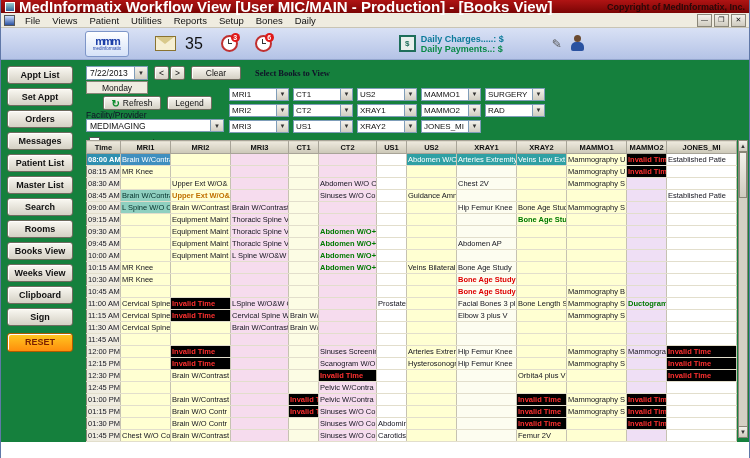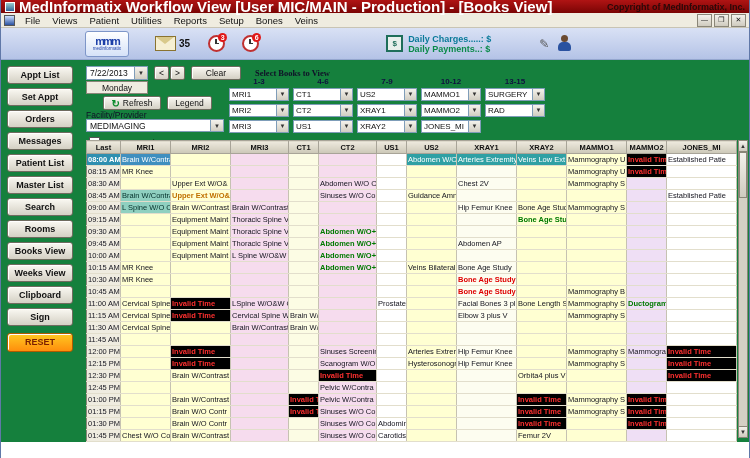--- a/index.html
+++ b/index.html
@@ -17,21 +17,21 @@
   .win-controls{margin-left:auto;display:flex;gap:2px;}
   .win-btn{width:13px;height:11px;background:linear-gradient(#F4F2EC,#CFCBBF);border:1px solid #8A8678;font-size:7px;line-height:10px;text-align:center;color:#222;}
   
   .toolbar{height:31px;background:linear-gradient(#D9E1F5,#B4C3E6);border-bottom:1px solid #94A6CE;display:flex;align-items:center;}
   .logo{margin-left:84px;width:42px;height:24px;background:linear-gradient(#FFFFFF,#D6E2F8);border:1px solid #7E96C8;border-radius:3px;
         display:flex;flex-direction:column;align-items:center;justify-content:center;line-height:1;}
   .logo .m{color:#1C3FA8;font-weight:bold;font-size:11px;letter-spacing:-2px;}
   .logo .lt{color:#1C3FA8;font-size:4.5px;}
   .mail{margin-left:26px;width:19px;height:13px;background:#F6EFD2;border:1px solid #8A7330;position:relative;}
   .mail:after{content:"";position:absolute;left:0;top:0;border-left:9px solid transparent;border-right:9px solid transparent;border-top:7px solid #D9C98A;}
-  .count{font-size:10px;font-weight:bold;color:#111;margin-left:3px;}
+  .count{font-size:16px;font-weight:normal;color:#111;margin-left:9px;}
   .clockwrap{position:relative;margin-left:18px;width:16px;height:16px;}
   .clock{width:13px;height:13px;border:2px solid #C03030;border-radius:50%;background:#FFF;position:absolute;left:0;bottom:0;}
   .clock:after{content:"";position:absolute;left:5px;top:2px;width:1.5px;height:5px;background:#333;}
   .clock:before{content:"";position:absolute;left:5px;top:6px;width:4px;height:1.5px;background:#333;}
   .badge{position:absolute;top:-3px;right:-3px;width:9px;height:9px;border-radius:50%;background:#E01818;color:#FFF;
          font-size:7px;font-weight:bold;line-height:9px;text-align:center;}
   .charges{margin-left:128px;display:flex;align-items:center;gap:5px;}
   .charges-icon{width:13px;height:13px;background:#E8F0EC;border:2px solid #1E6E5A;font-size:8px;font-weight:bold;color:#1E6E5A;
                 display:flex;align-items:center;justify-content:center;}
   .charges-text div{font-size:9px;font-weight:bold;line-height:10px;}
@@ -107,21 +107,21 @@
   <div class="menubar">
     <span class="app-icon"></span>
     <span style="display:flex;">
         <span class="menu-item">File</span>
         <span class="menu-item">Views</span>
         <span class="menu-item">Patient</span>
         <span class="menu-item">Utilities</span>
         <span class="menu-item">Reports</span>
         <span class="menu-item">Setup</span>
         <span class="menu-item">Bones</span>
-        <span class="menu-item">Veins</span>
+        <span class="menu-item">Daily</span>
       </span>
     <span class="win-controls">
       <span class="win-btn">—</span>
       <span class="win-btn">❐</span>
       <span class="win-btn">✕</span>
     </span>
   </div>
 
   <div class="toolbar">
     <div class="logo">
@@ -185,27 +185,20 @@
         <div class="ctl btn3d" style="left:88px;top:36px;width:45px;height:14px;">Legend</div>
         <div class="ctl lbl" style="left:7px;top:50px;font-weight:normal;">Facility/Provider</div>
         <div class="ctl field" style="left:7px;top:59px;width:138px;height:13px;">
           <span class="val">MEDIMAGING</span>
           <span class="dd">▼</span>
         </div>
         <div class="ctl" style="left:10px;top:73px;">
           <span class="checkbox"></span><span class="chk-lbl">Use Last Patient</span>
         </div>
         <div class="ctl lbl" style="left:176px;top:8px;font-family:Liberation Serif, serif;">Select Books to View</div>
-        <div class="group-labels">
-            <div class="group-label">1-3</div>
-            <div class="group-label">4-6</div>
-            <div class="group-label">7-9</div>
-            <div class="group-label">10-12</div>
-            <div class="group-label">13-15</div>
-          </div>
         <div class="book-selects">
             <div class="combo">
               <span class="val">MRI1</span>
               <span class="dd">▼</span>
             </div>
             <div class="combo">
               <span class="val">CT1</span>
               <span class="dd">▼</span>
             </div>
             <div class="combo">
@@ -272,21 +265,21 @@
               <col style="width: 30px;">
               <col style="width: 50px;">
               <col style="width: 60px;">
               <col style="width: 50px;">
               <col style="width: 60px;">
               <col style="width: 40px;">
               <col style="width: 70px;">
             </colgroup>
             <thead>
               <tr>
-                <th>Last</th>
+                <th>Time</th>
                 <th>MRI1</th>
                 <th>MRI2</th>
                 <th>MRI3</th>
                 <th>CT1</th>
                 <th>CT2</th>
                 <th>US1</th>
                 <th>US2</th>
                 <th>XRAY1</th>
                 <th>XRAY2</th>
                 <th>MAMMO1</th>

